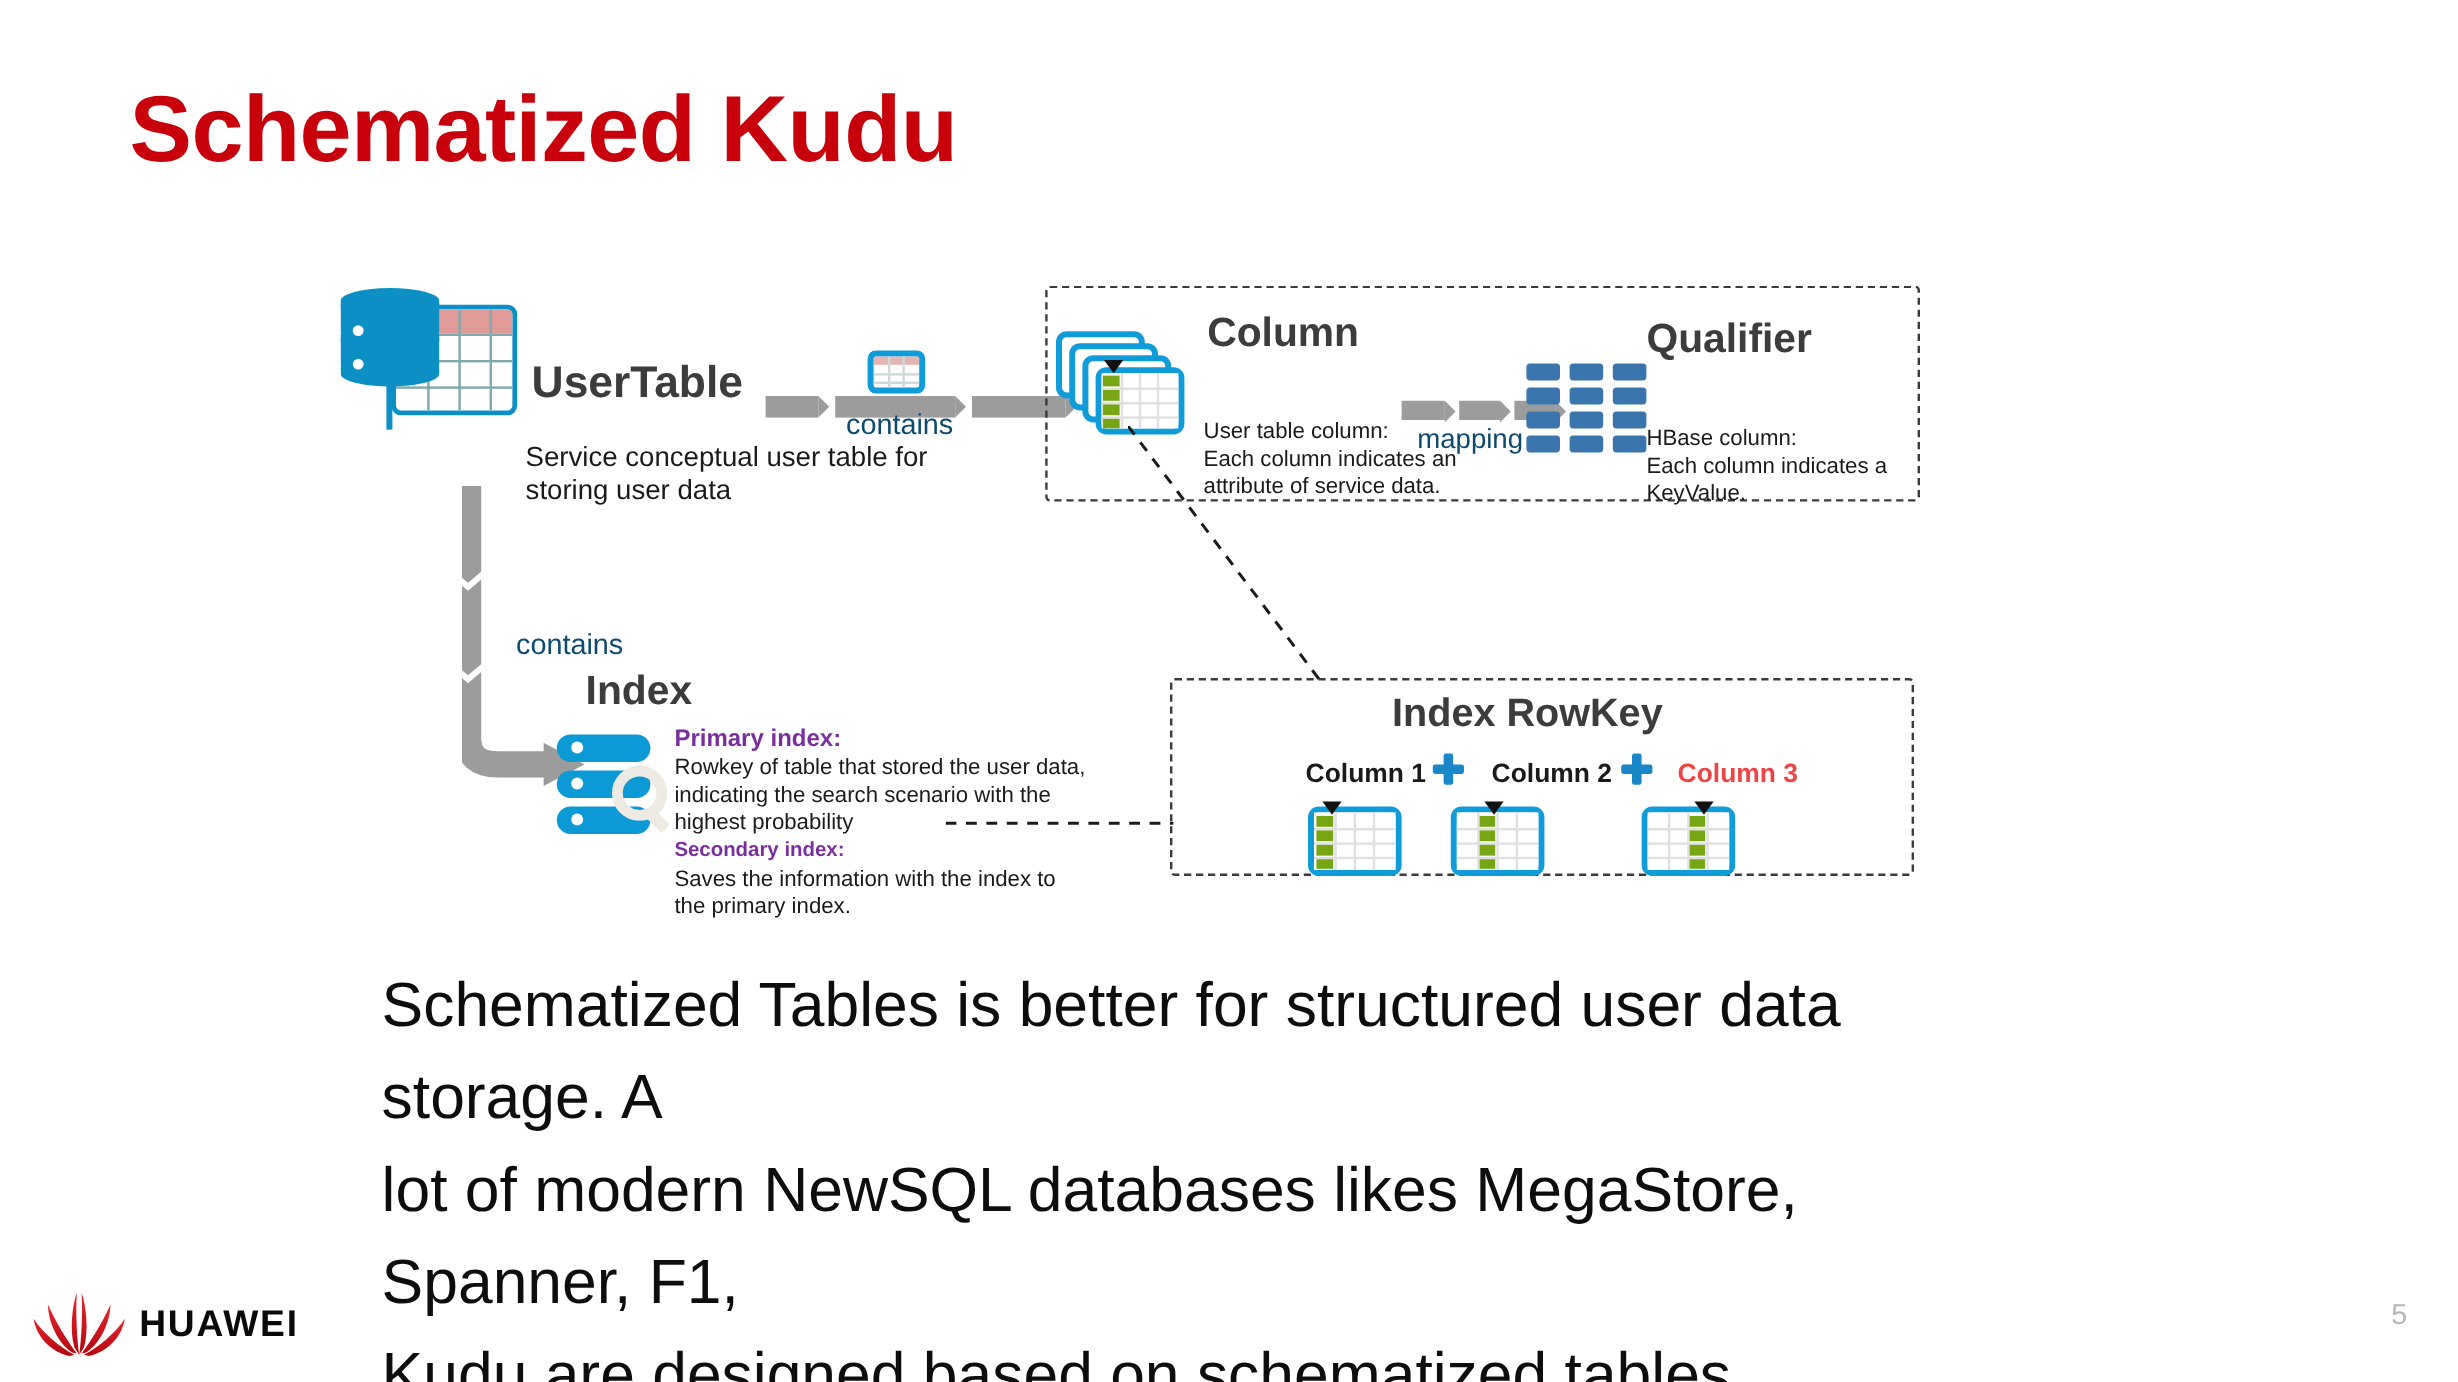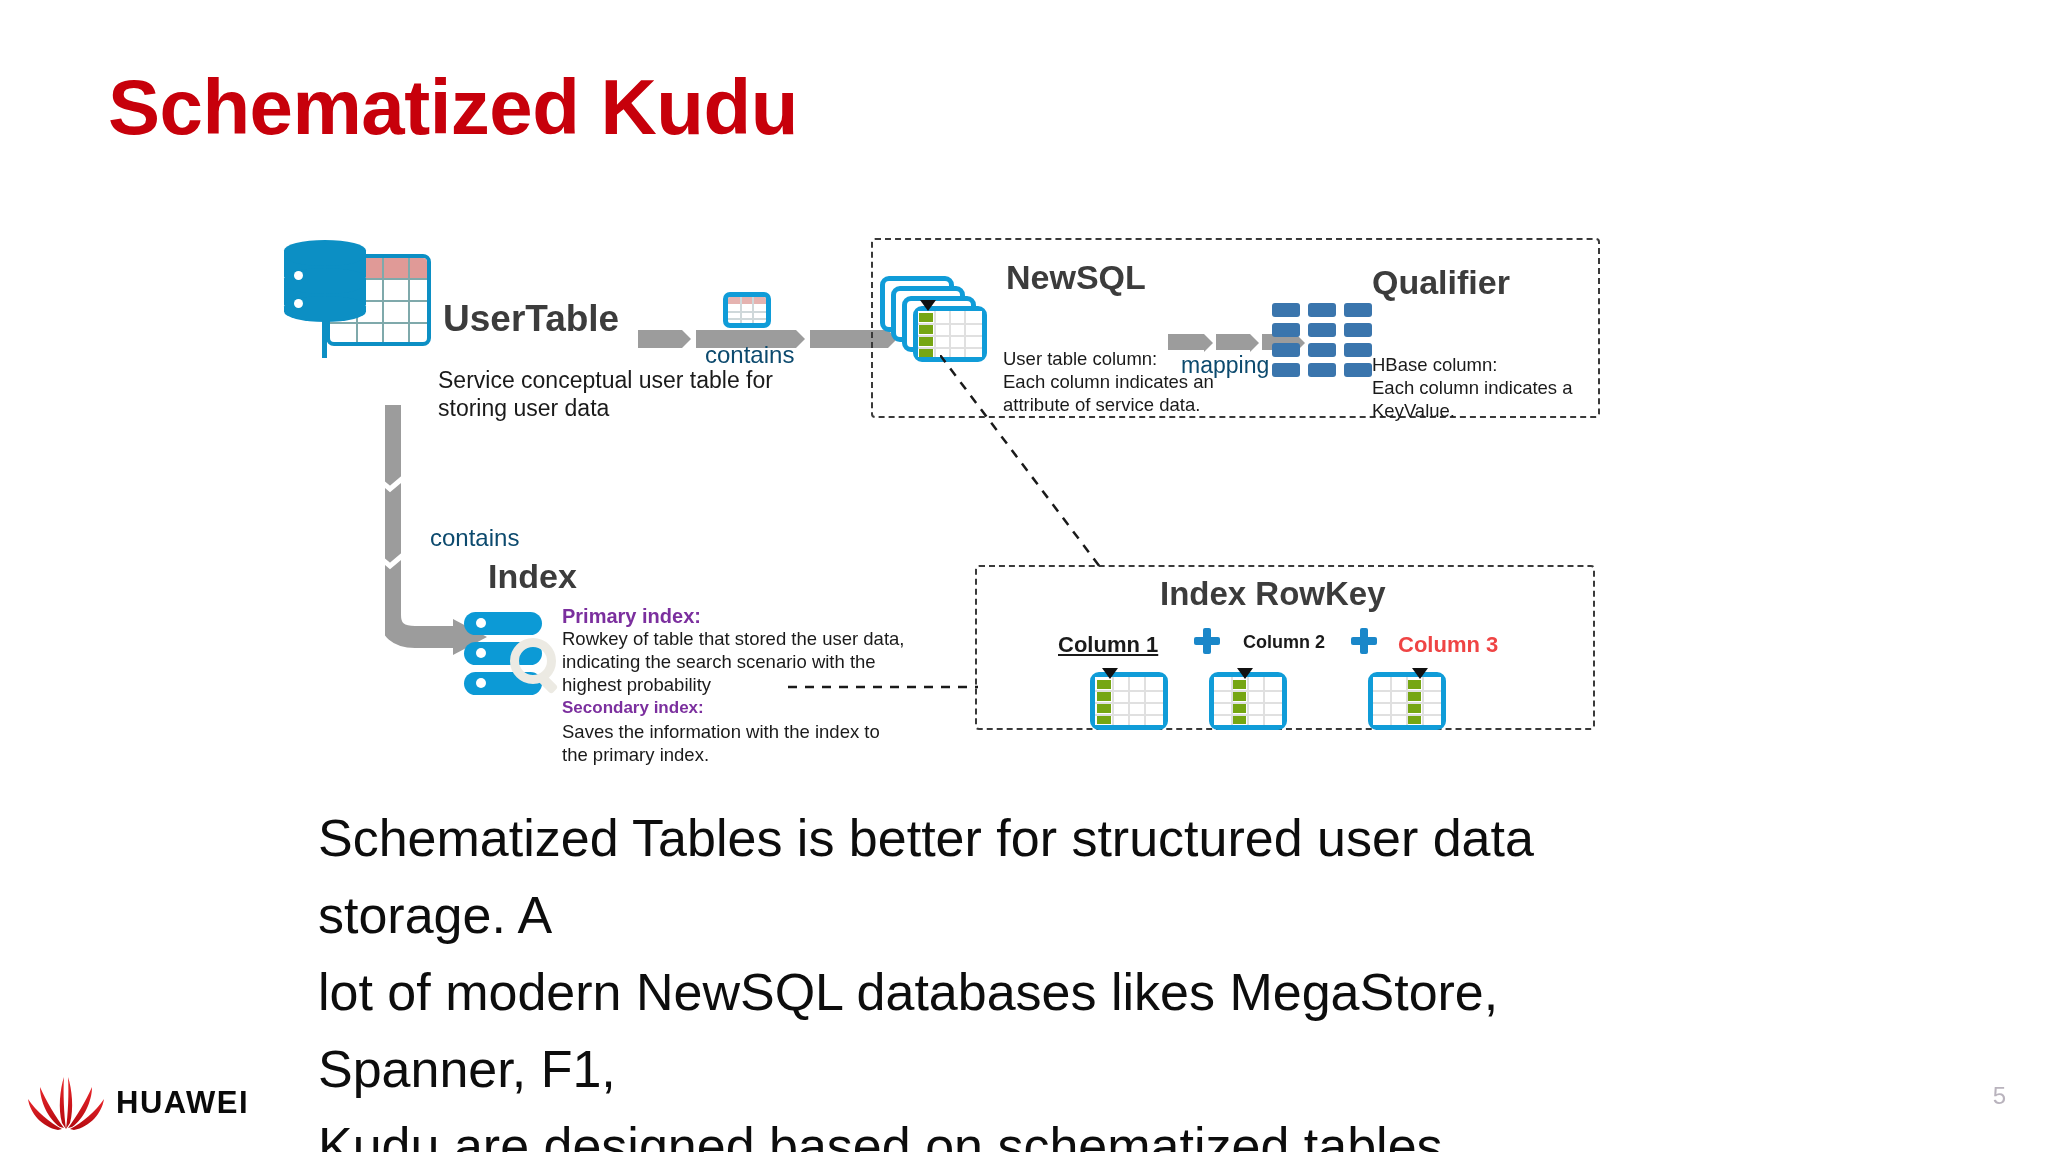--- a/index.html
+++ b/index.html
@@ -187,21 +187,21 @@
         <div class="mr" style="top:36px"></div>
         <div class="greencell" style="left:1px; top:2px; width:14px; height:9px;"></div>
         <div class="greencell" style="left:1px; top:14px; width:14px; height:9px;"></div>
         <div class="greencell" style="left:1px; top:26px; width:14px; height:9px;"></div>
         <div class="greencell" style="left:1px; top:38px; width:14px; height:8px;"></div>
       </div>
     </div>
     <div class="tri-down" style="left:40px; top:24px;"></div>
   </div>
 
-  <div style="position:absolute; left:1006px; top:258px; font-size:34px;" class="hdg">NewSQL</div>
+  <div style="position:absolute; left:1006px; top:258px; font-size:34px;" class="hdg">Column</div>
   <div style="position:absolute; left:1003px; top:348px;" class="body-sm">User table column:</div>
   <div style="position:absolute; left:1003px; top:371px;" class="body-sm">Each column indicates an</div>
   <div style="position:absolute; left:1003px; top:394px;" class="body-sm">attribute of service data.</div>
 
   <div class="chev-h" style="left:1168px; top:333px;">
     <div class="chev-seg" style="width:36px; height:16px;"></div>
     <div class="chev-seg" style="width:34px; height:16px; margin-left:12px;"></div>
     <div class="chev-seg" style="width:34px; height:16px; margin-left:12px;"></div>
   </div>
   <div style="position:absolute; left:1181px; top:352px; font-size:23px;" class="purple">mapping</div>
@@ -244,23 +244,23 @@
   <div style="position:absolute; left:562px; top:651px;" class="body-sm">indicating the search scenario with the</div>
   <div style="position:absolute; left:562px; top:674px;text-align:center;" class="body-sm">highest probability</div>
   <div style="position:absolute; left:562px; top:698px; font-size:17px;" class="purple-b">Secondary index:</div>
   <div style="position:absolute; left:562px; top:721px;" class="body-sm">Saves the information with the index to</div>
   <div style="position:absolute; left:562px; top:744px;" class="body-sm">the primary index.</div>
 
   <div class="dashbox" style="left:975px; top:565px; width:620px; height:165px;"></div>
 
   <div style="position:absolute; left:1160px; top:575px; font-size:33px;" class="hdg">Index RowKey</div>
 
-  <div style="position:absolute; left:1058px; top:632px; font-size:22px; font-weight:bold; color:#1a1a1a;text-decoration:underline;">Column 1</div>
+  <div style="position:absolute; left:1088px; top:632px; font-size:22px; font-weight:bold; color:#1a1a1a;">Column 1</div>
   <div class="plus" style="left:1194px; top:628px;"></div>
-  <div style="position:absolute; left:1243px; top:632px; font-size:18px; font-weight:bold; color:#1a1a1a;">Column 2</div>
+  <div style="position:absolute; left:1243px; top:632px; font-size:22px; font-weight:bold; color:#1a1a1a;">Column 2</div>
   <div class="plus" style="left:1351px; top:628px;"></div>
   <div style="position:absolute; left:1398px; top:632px; font-size:22px; font-weight:bold; color:#ef4444;">Column 3</div>
 
   <div style="position:absolute; left:1090px; top:672px; width:78px; height:58px;">
     <div class="card-shell" style="left:0; top:0; width:78px; height:58px;">
       <div class="mini-table">
         <div class="mc" style="left:17px"></div>
           <div class="mc" style="left:33px"></div>
           <div class="mc" style="left:49px"></div>
         <div class="mr" style="top:13px"></div>

